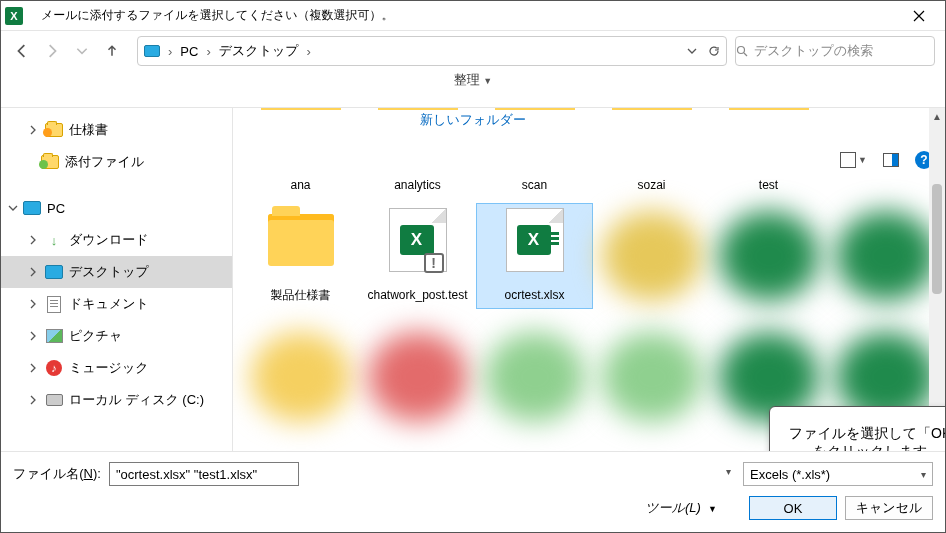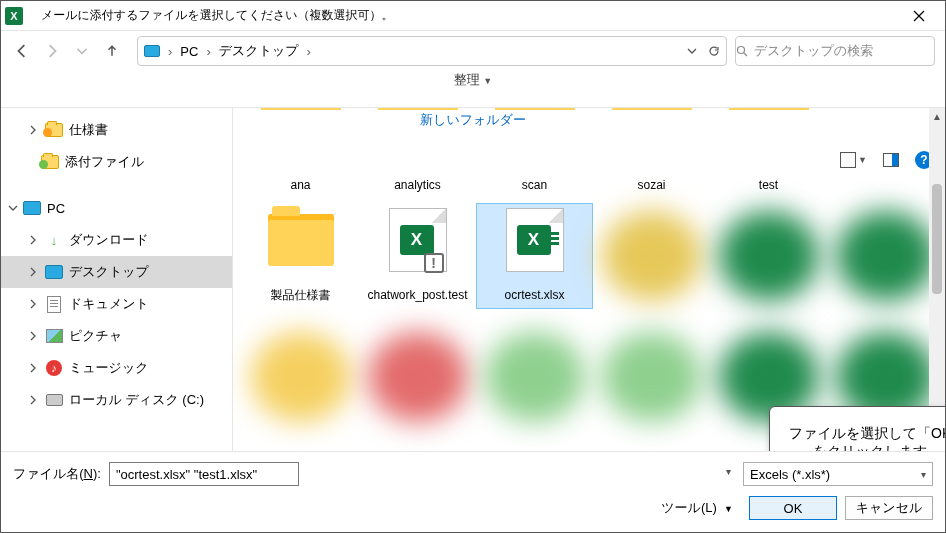--- a/index.html
+++ b/index.html
@@ -72,21 +72,21 @@
   .scrollbar-v{position:absolute;right:0;top:0;width:16px;height:100%;background:#f0f0f0;}
   .sb-btn{width:16px;height:16px;display:flex;align-items:center;justify-content:center;color:#555;font-size:10px;}
   .sb-thumb{width:10px;margin:2px auto;background:#c1c1c1;border-radius:4px;}
   .footer{ border-top:1px solid #e5e5e5; padding:10px 12px 12px; display:flex; flex-direction:column; gap:10px; font-size:13px;}
   .fn-row{display:flex; align-items:center; gap:8px;}
   .fn-row label{white-space:nowrap;}
   .fn-row .u{text-decoration:underline;}
   .fn-input{flex:1;height:24px;border:1px solid #7a7a7a;padding:0 6px;font-size:13px;}
   .fn-combo{width:190px;height:24px;border:1px solid #adadad;display:flex;align-items:center;padding:0 6px;justify-content:space-between;font-size:13px;}
   .btn-row{display:flex; align-items:center; justify-content:flex-end; gap:8px;}
-  .tool-l{margin-right:8px;}
+  .tool-l{margin-right:24px;font-style:italic;}
   .btn{min-width:88px;height:24px;border:1px solid #adadad;background:#fdfdfd;display:flex;align-items:center;justify-content:center;font-size:13px;}
   .btn.primary{border:1px solid #0078d4;background:#e5f1fb;}
   .callout{position:absolute; left:536px; top:298px; width:216px; background:#fff; border:1px solid #555; border-radius:6px; padding:18px 12px 22px; font-size:14px; text-align:center; box-shadow:0 2px 6px rgba(0,0,0,.2);}
   .callout::after{content:""; position:absolute; bottom:-24px; left:110px; width:0;height:0; border-top:26px solid #fff; border-left:4px solid transparent; border-right:30px solid transparent; filter: drop-shadow(1px 1px 0 #555) drop-shadow(-1px 0 0 #555);}
   .fn-input-wrap{flex:1; position:relative;}
   .fn-input-wrap .dd-caret{position:absolute;right:4px;top:4px;color:#555;font-size:10px;}
   .chev svg,.addr-right svg,.searchbox svg{width:12px;height:12px;}
 </style>
 </head>
 <body>

